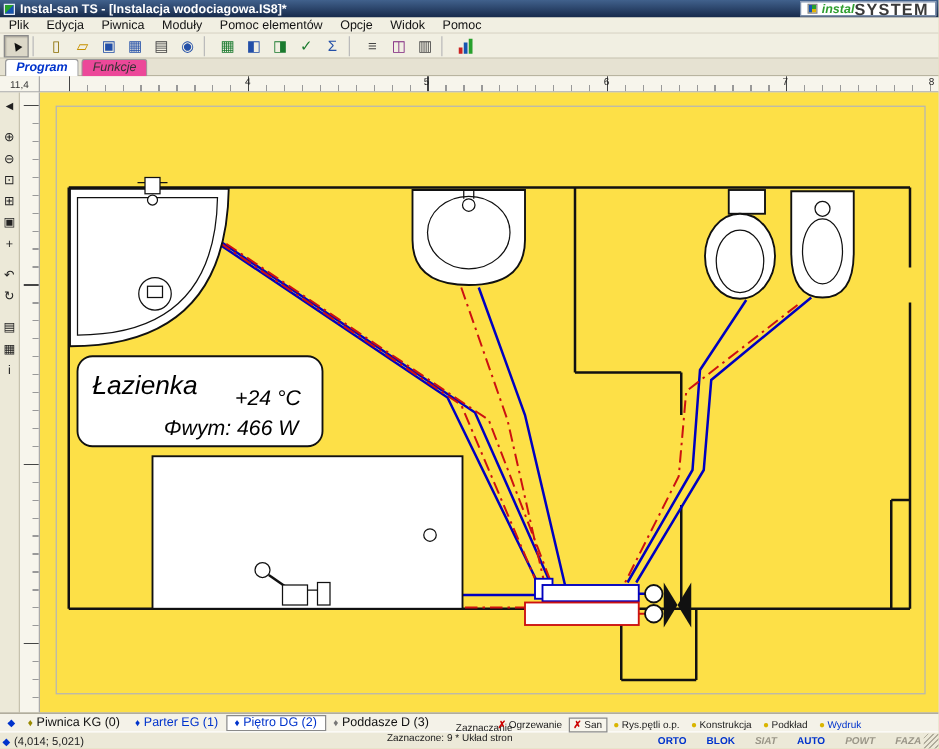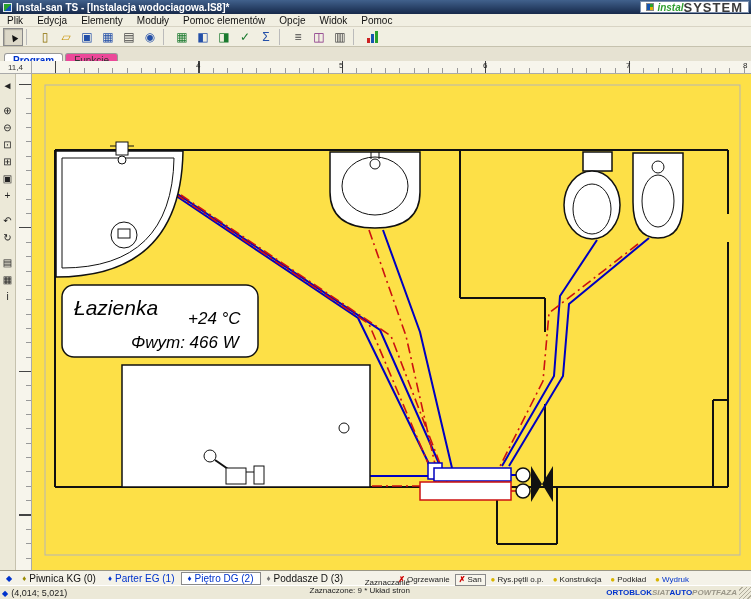--- a/index.html
+++ b/index.html
@@ -36,22 +36,22 @@
   .tbtn.pressed { border:1px solid #8a8a8a; background:#dcd8c8; box-shadow:inset 1px 1px 1px rgba(0,0,0,.2); }
   .tsep { width:6px; height:16px; border-left:1px solid #bbb; margin:0 3px 0 2px; }
   .ptr { display:inline-block; transform:rotate(-35deg); font-size:11px; color:#111; }
   .bars { display:inline-flex; align-items:flex-end; gap:1px; height:12px; }
   .bars i { display:block; width:3px; background:#1554b0; }
   .bars i:nth-child(1){ height:5px; background:#c22; }
   .bars i:nth-child(2){ height:9px; }
   .bars i:nth-child(3){ height:12px; background:#27a02c; }
 
   
-  .tabstrip { position:absolute; left:0; top:47px; width:751px; height:26px; background:#e6e2d2;
-    border-bottom:1px solid #b8b4a0; display:flex; align-items:center; padding-left:4px; font-size:10px; }
+  .tabstrip { position:absolute; left:0; top:47px; width:751px; height:14px; background:#e6e2d2;
+    border-bottom:1px solid #b8b4a0; display:flex; align-items:flex-start; padding-left:4px; font-size:10px;font-style:italic; }
   .vtab { padding:1px 8px; border:1px solid #999; border-bottom:none; background:#ec4899; color:#333;
     border-radius:3px 3px 0 0; margin-right:2px; }
   .vtab.sel { background:#fff; color:#0033cc; font-weight:bold; }
 
   
   .ruler-corner { position:absolute; left:0; top:61px; width:32px; height:13px; background:#f7f5ec;
     border-bottom:1px solid #aaa; border-right:1px solid #aaa; font-size:8px; color:#333;
     display:flex; align-items:center; justify-content:center; }
   .ruler-h { position:absolute; left:32px; top:61px; width:719px; height:13px; background-color:#f7f5ec;
     border-bottom:1px solid #aaa;
@@ -92,21 +92,21 @@
     border-top:1px solid #fff; font-size:9px; color:#222; }
   .coords { position:absolute; left:2px; top:2px; display:flex; align-items:center; gap:3px; }
   .coords .dia { color:#0033cc; font-size:8px; }
   .centerstat { position:absolute; left:110px; top:-7px; width:300px; text-align:right; line-height:8px; font-size:8px; }
   .layerbar { position:absolute; right:58px; top:-13px; display:flex; align-items:center; gap:1px; font-size:8px; height:13px; }
   .ltab { display:flex; align-items:center; gap:2px; padding:0 3px; height:12px; border:1px solid transparent; }
   .ltab.active { border:1px solid #8a8a8a; background:#f7f5ec; }
   .ltab .x { color:#cc0000; font-weight:bold; }
   .ltab .bulb { color:#d9b500; }
   .ltab.link span.lbl { color:#0033cc; }
-  .togglebar { position:absolute; right:14px; top:2px; display:flex; gap:0; font-size:8px; font-weight:bold; }
+  .togglebar { position:absolute; right:14px; top:2px; display:flex; gap:16px; font-size:8px; font-weight:bold; }
   .tg.on { color:#0033cc; } .tg.off { color:#9a9688;font-style:italic; }
   .grip { position:absolute; right:0; bottom:0; width:12px; height:12px;
     background:repeating-linear-gradient(135deg,transparent 0 2px,#b0ac9c 2px 3px); }
 
   svg text { font-family:"Liberation Sans", sans-serif; fill:#000; }
 </style>
 </head>
 <body>
 
 <div id="app">
@@ -117,21 +117,21 @@
     <span class="brand">
       <span class="grid"></span>
       <span class="b1">instal</span>
       <span class="b2">SYSTEM</span>
     </span>
   </div>
 
   <div class="menubar">
     <span>Plik</span>
     <span>Edycja</span>
-    <span>Elementy</span>
+    <span>Piwnica</span>
     <span>Moduły</span>
     <span>Pomoc elementów</span>
     <span>Opcje</span>
     <span>Widok</span>
     <span>Pomoc</span>
   </div>
 
   <div class="toolbar">
     <span class="tbtn pressed">
         <span class="ptr">▲</span>

